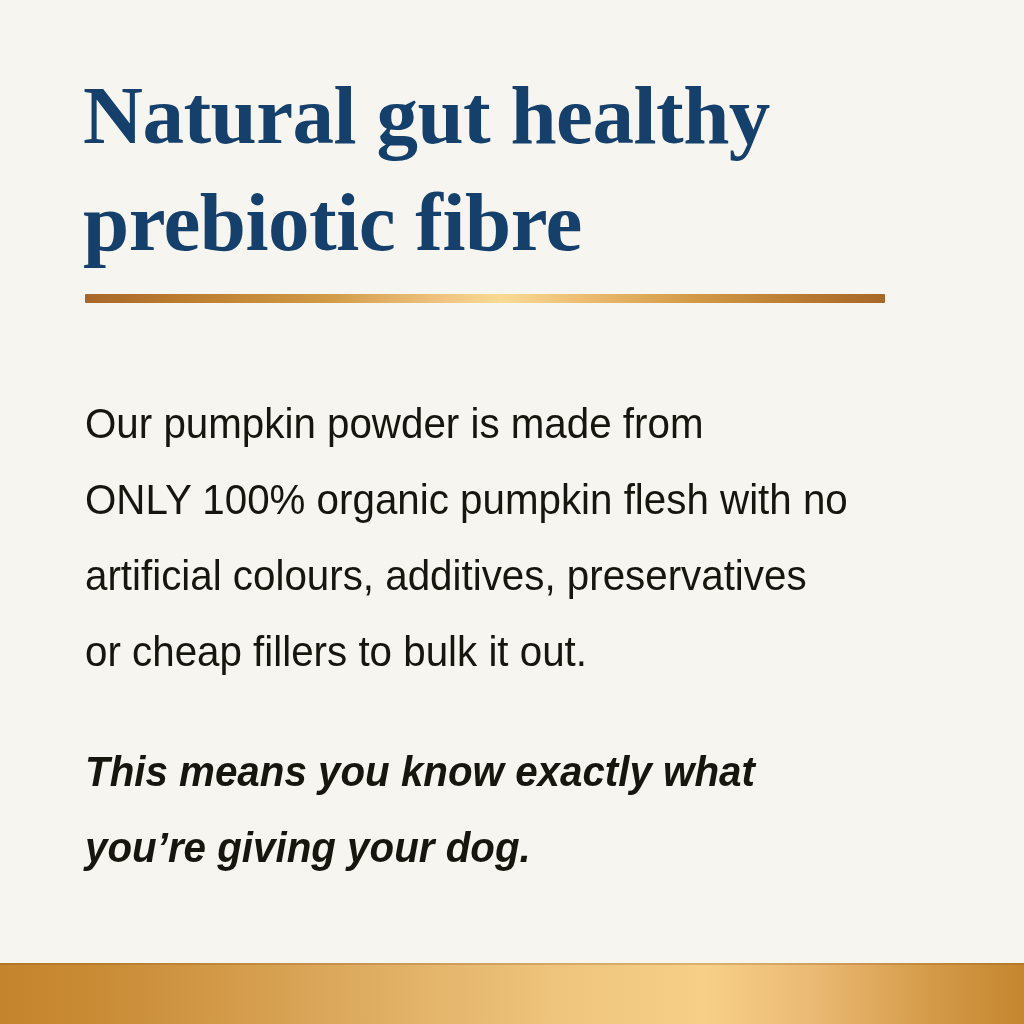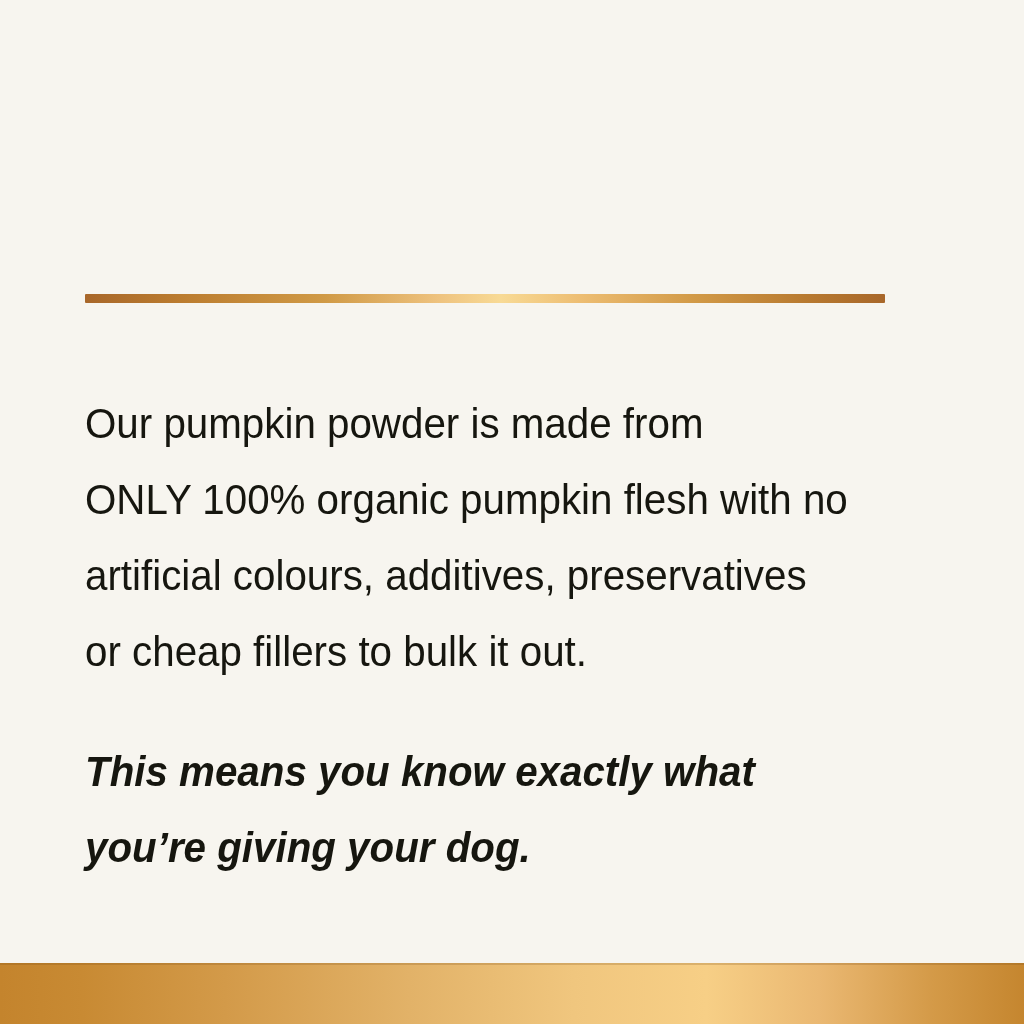--- a/index.html
+++ b/index.html
@@ -122,20 +122,22 @@
     width: 1024px;
     height: 2px;
     background: rgba(120, 72, 20, 0.22);
   }
 </style>
 </head>
 <body>
 
 <div class="promo-card">
 
+  <h1 class="headline">Natural gut healthy
+prebiotic fibre</h1>
 
   <div class="divider"></div>
 
   <p class="body-copy">Our pumpkin powder is made from
 ONLY 100% organic pumpkin flesh with no
 artificial colours, additives, preservatives
 or cheap fillers to bulk it out.</p>
 
   <p class="emphasis-copy">This means you know exactly what
 you’re giving your dog.</p>

